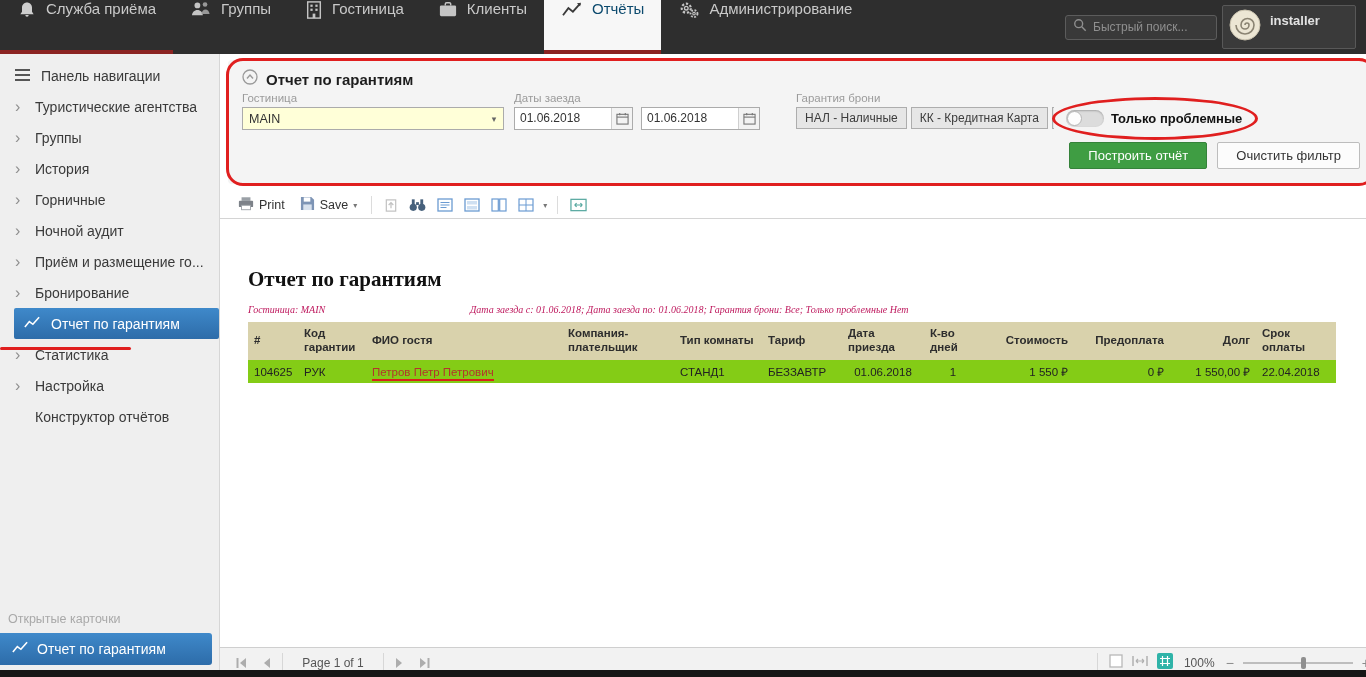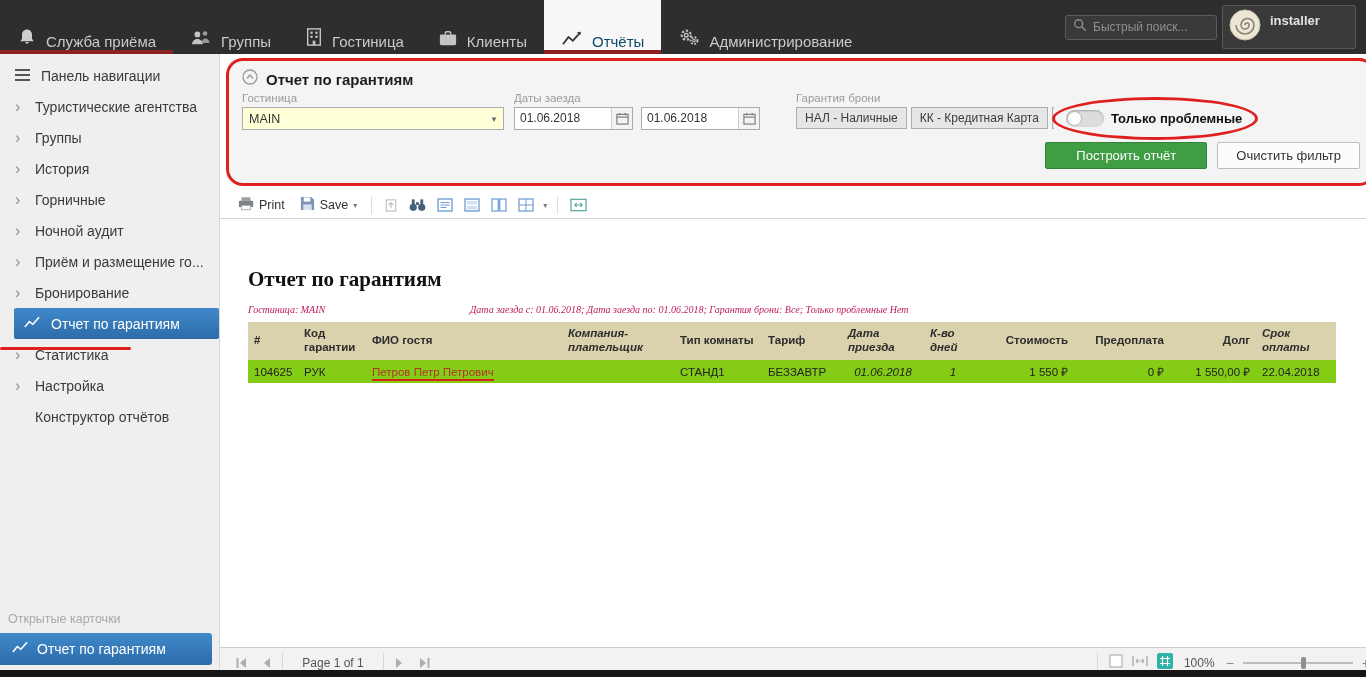--- a/index.html
+++ b/index.html
@@ -2,21 +2,21 @@
 <html><head>
 <meta charset="utf-8">
 <style>
   * { box-sizing: border-box; margin: 0; padding: 0; }
   html,body { width: 1366px; height: 677px; }
   body { font-family: "Liberation Sans", sans-serif; background:#fff; }
   .screen { position:relative; width:1366px; height:677px; overflow:hidden; background:#fff; }
 
   
   .topnav { height:54px; background:#2e2e2e; display:flex; align-items:stretch; }
-  .tab { display:flex; align-items:flex-end; gap:9px; padding:0 17px; color:#c9c9c9; font-size:15px; cursor:pointer; border-bottom:4px solid transparent; }
+  .tab { display:flex; align-items:flex-start; gap:9px; padding:0 17px; color:#c9c9c9; font-size:15px; cursor:pointer; border-bottom:4px solid transparent; }
   .tab .tab-label { white-space:nowrap; }
   .tab.underlined { border-bottom-color:#8b2322; }
   .tab.selected { background:#f7f7f7; color:#0c4a6e; border-bottom-color:#8b2322; }
   .topnav-right { margin-left:auto; display:flex; align-items:center; gap:5px; padding-right:10px; }
   .search-box { display:flex; align-items:center; gap:6px; width:152px; height:25px; background:#393939; border:1px solid #5c5c5c; border-radius:3px; padding:0 7px; }
   .search-box input { background:transparent; border:none; outline:none; color:#c0c0c0; font-size:12px; width:115px; font-family:"Liberation Sans", sans-serif; }
   .search-box input::placeholder { color:#8f8f8f; }
   .user-chip { display:flex; align-items:center; gap:9px; width:134px; height:44px; background:#3a3a3a; border:1px solid #585858; border-radius:2px; padding:3px 8px 3px 6px; }
   .user-name { color:#e2e2e2; font-size:13px; font-weight:bold; align-self:flex-start; margin-top:4px; }
 
@@ -56,42 +56,42 @@
   .g-dates { margin-left:10px; }
   .g-guar { margin-left:36px; width:258px; overflow:hidden; }
   .tags { display:flex; gap:4px; white-space:nowrap; }
   .tag { height:22px; display:flex; align-items:center; padding:0 8px; background:#e6e6e6; border:1px solid #adadad; font-size:12px; color:#3c3c3c; cursor:pointer; flex-shrink:0; }
   .toggle-group { position:relative; display:flex; align-items:center; margin:18px 0 0 12px; }
   .toggle { position:relative; width:38px; height:17px; border-radius:9px; background:#dcdcdc; box-shadow:inset 0 1px 2px rgba(0,0,0,.25); cursor:pointer; flex-shrink:0; }
   .toggle .knob { position:absolute; left:1px; top:1px; width:15px; height:15px; border-radius:50%; background:#fdfdfd; border:1px solid #b5b5b5; }
   .toggle-label { margin-left:7px; font-size:13px; font-weight:600; color:#111; white-space:nowrap; }
   .toggle-annotation { position:absolute; left:-14px; top:-13px; width:206px; height:43px; border:3px solid #e01f1f; border-radius:50%; pointer-events:none; z-index:8; }
   .filter-actions { display:flex; justify-content:flex-end; gap:10px; margin-top:12px; }
-  .btn-green { background:#3f9d43; border:1px solid #35823a; color:#fff; font-size:13px; padding:5px 30px; border-radius:2px; cursor:pointer; font-family:"Liberation Sans", sans-serif; }
+  .btn-green { background:#3f9d43; border:1px solid #35823a; color:#fff; font-size:13px; padding:5px 18px; border-radius:2px; cursor:pointer; font-family:"Liberation Sans", sans-serif; }
   .btn-white { background:#fcfcfc; border:1px solid #bdbdbd; color:#333; font-size:13px; padding:5px 18px; border-radius:2px; min-width:128px; text-align:center; cursor:pointer; font-family:"Liberation Sans", sans-serif; }
 
   
   .toolbar { height:27px; display:flex; align-items:center; gap:7px; padding:0 18px 0 14px; border-bottom:1px solid #d4d4d4; }
   .tbtn { display:flex; align-items:center; gap:5px; font-size:12.5px; color:#333; cursor:pointer; padding:2px 4px; }
   .tsep { width:1px; height:18px; background:#dcdcdc; margin:0 3px; }
   .ticon { display:flex; align-items:center; cursor:pointer; padding:2px; }
   .tcaret { font-size:8px; color:#777; }
   .toolbar .spacer { flex:1; }
 
   
   .report { flex:1; position:relative; padding:48px 44px 0 28px; overflow:hidden; }
   .report-title { font-family:"Liberation Serif", serif; font-weight:bold; font-size:21px; color:#111; }
   .report-sub { display:flex; margin-top:12px; font-family:"Liberation Serif", serif; font-style:italic; font-size:10px; color:#be185d; }
   .sub-left { width:222px; }
   .report-table { margin-top:7px; border-collapse:collapse; table-layout:fixed; width:1088px; font-size:11.5px; }
   .report-table th { background:#d9d2ac; font-weight:bold; color:#2d2d2d; padding:4px 6px; vertical-align:middle; line-height:1.18; height:38px; text-align:left; }
   .report-table td { padding:4px 6px; height:23px; color:#222; }
   .report-table tr.r0 td { background:#faf6e8; }
   .report-table tr.r1 td { background:#84cc16; }
-  .al-c { text-align:center;font-style:italic; }
+  .al-c { text-align:center; }
   .al-r { text-align:right !important; }
   .guest-flag { color:#b3352c; border-bottom:2px solid #d8221a; padding-bottom:1px; }
 
   
   .statusbar { height:30px; background:#f2f2f2; border-top:1px solid #cfcfcf; display:flex; align-items:center; padding:0 10px 0 8px; font-size:12px; color:#555; }
   .pbtn { width:26px; height:22px; display:flex; align-items:center; justify-content:center; cursor:pointer; }
   .ssep { width:1px; height:20px; background:#d7d7d7; margin:0 2px; }
   .page-label { width:96px; text-align:center; color:#555; }
   .sb-spacer { flex:1; }
   .sb-right { display:flex; align-items:center; gap:9px; }

